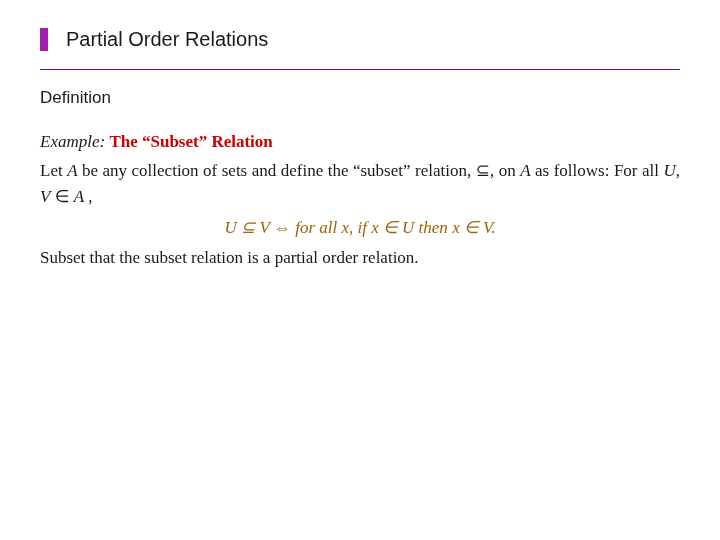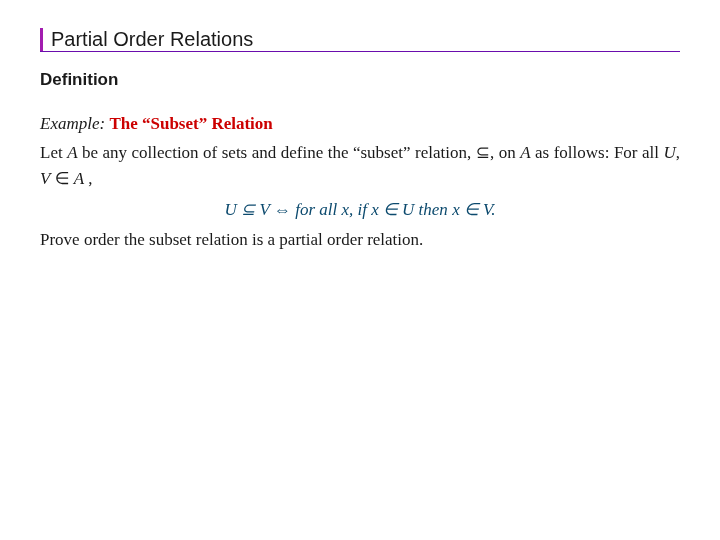--- a/index.html
+++ b/index.html
@@ -20,23 +20,23 @@
 
     .slide-container {
       width: 720px;
       height: 540px;
       background: #ffffff;
       padding: 28px 40px 28px 40px;
       position: relative;
     }
 
     .title-bar {
-      border-left: 3px solid #a21caf;
-      padding-left: 8px;
-      margin-bottom: 0;
+      border-left: 8px solid #a21caf;
+      padding-left: 18px;
+      margin-bottom: 18px;
     }
 
     .title-text {
       font-size: 20px;
       font-weight: normal;
       color: #1a1a1a;
       font-family: Arial, sans-serif;
     }
 
     .divider {
@@ -45,21 +45,21 @@
       margin-bottom: 18px;
     }
 
     .definition-section {
       margin-bottom: 24px;
     }
 
     .definition-label {
       font-family: Arial, sans-serif;
       font-size: 17px;
-      font-weight: bold;
+      font-weight: normal;
       color: #1a1a1a;
       margin-bottom: 2px;
     }
 
     .definition-body {
       font-family: 'Times New Roman', Times, serif;
       font-size: 17px;
       line-height: 1.55;
       color: #1a1a1a;
       text-align: justify;
@@ -98,21 +98,21 @@
       font-family: Liberation Serif, serif;
       font-size: 17px;
       line-height: 1.55;
       color: #1a1a1a;
       text-align: justify;
     }
 
     .center-line {
       text-align: center;
       font-style: italic;
-      color: #0c4a6e;
+      color: #a16207;
       margin: 4px 0;
     }
   </style>
 </head>
 <body>
 
 <div class="slide-container">
 
   <div class="title-bar">
     <span class="title-text">Partial Order Relations</span>
@@ -126,17 +126,17 @@
 
   <div class="example-section">
     <div class="example-label">
       <span class="example-word">Example: </span><span class="example-title">The “Subset” Relation</span>
     </div>
     <div class="example-body">
       <span>Let <span class="italic">A</span> be any collection of sets and define the “subset” relation, ⊆, on <span class="italic">A</span> as follows: For all <span class="italic">U</span>, <span class="italic">V</span> ∈ <span class="italic">A</span> ,</span>
       <div class="center-line">
         <span><span class="italic">U</span> ⊆ <span class="italic">V</span> ⇔ for all <span class="italic">x</span>, if <span class="italic">x</span> ∈ <span class="italic">U</span> then <span class="italic">x</span> ∈ <span class="italic">V</span>.</span>
       </div>
-      <span>Prove order the subset relation is a partial order relation.</span>
+      <span>Subset that the subset relation is a partial order relation.</span>
     </div>
   </div>
 
 </div>
 
 </body></html>

